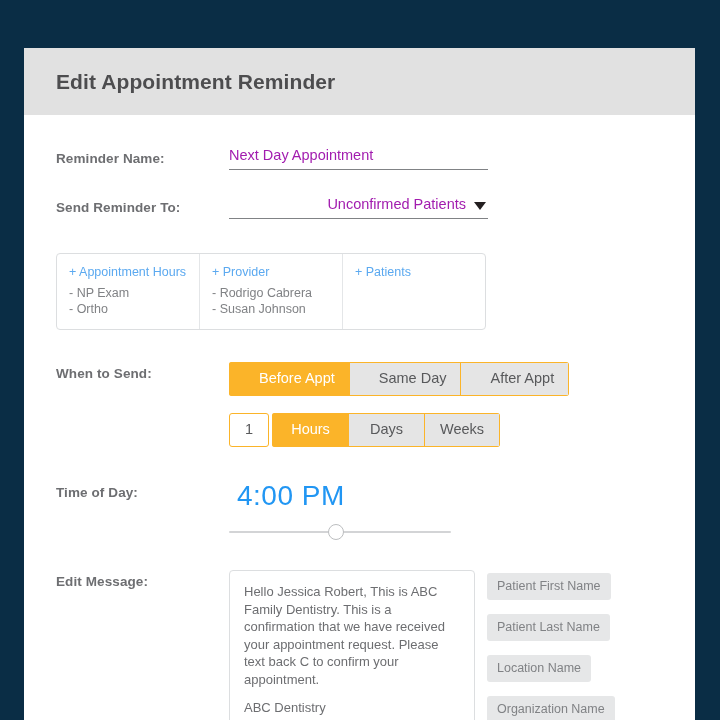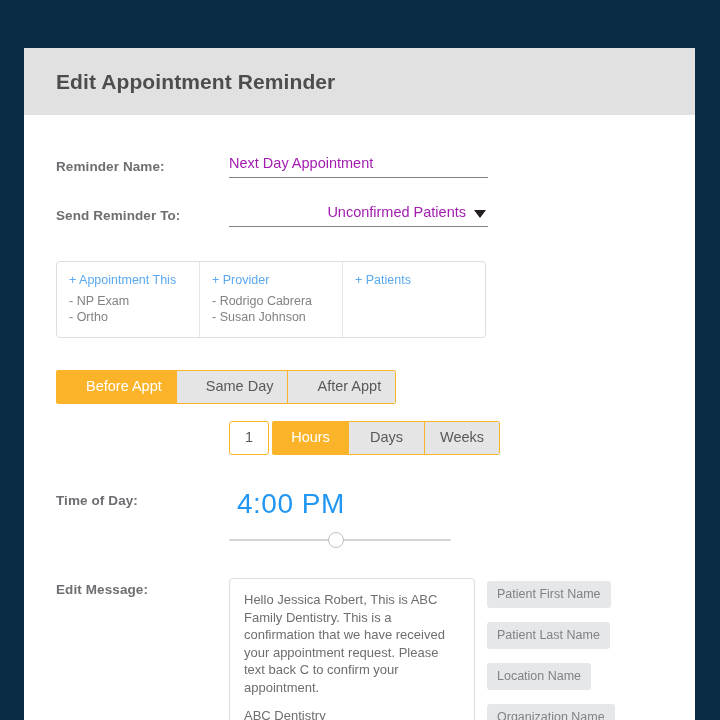--- a/index.html
+++ b/index.html
@@ -87,21 +87,21 @@
     position: absolute;
     right: 2px;
     top: 6px;
     width: 0;
     height: 0;
     border-left: 6px solid transparent;
     border-right: 6px solid transparent;
     border-top: 8px solid #231f20;
   }
 
-  .row-reminder-name { margin-top: 12px; }
+  .row-reminder-name { margin-top: 4px; }
   .row-send-to      { margin-top: 26px; }
 
   
   .row-filters { margin-top: 34px; }
 
   .filters-box {
     width: 430px;
     border: 1px solid #dcdee0;
     border-radius: 4px;
     display: flex;
@@ -309,40 +309,41 @@
           <span class="caret"></span>
         </div>
       </div>
     </div>
 
     <div class="row row-filters">
       <div class="row-field">
         <div class="filters-box">
 
           <div class="filter-col">
-            <div class="filter-add">+ Appointment This</div>
+            <div class="filter-add">+ Appointment Hours</div>
             <div class="filter-item">- NP Exam</div>
             <div class="filter-item">- Ortho</div>
           </div>
 
           <div class="filter-col">
             <div class="filter-add">+ Provider</div>
             <div class="filter-item">- Rodrigo Cabrera</div>
             <div class="filter-item">- Susan Johnson</div>
           </div>
 
           <div class="filter-col">
             <div class="filter-add">+ Patients</div>
           </div>
 
         </div>
       </div>
     </div>
 
     <div class="row row-when">
+      <div class="row-label">When to Send:</div>
       <div class="row-field">
         <div class="seg-group seg-when">
           <div class="seg active">Before Appt</div>
           <div class="seg">Same Day</div>
           <div class="seg">After Appt</div>
         </div>
       </div>
     </div>
 
     <div class="row-duration">

